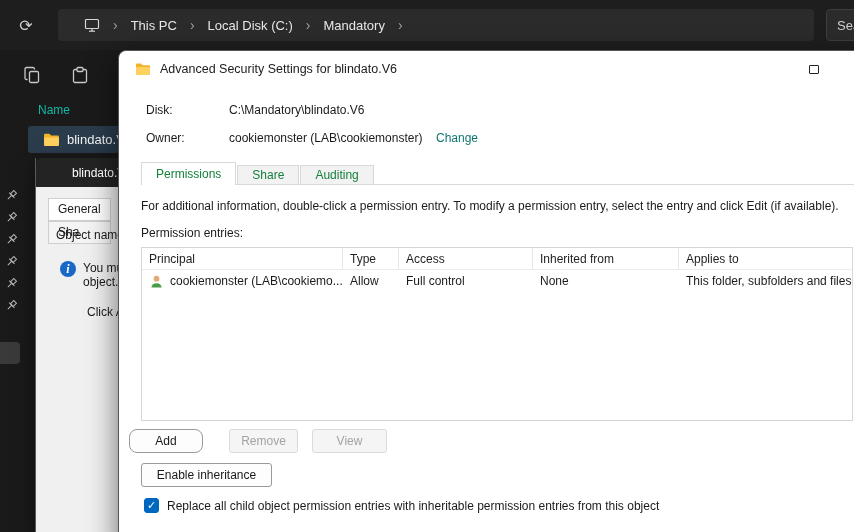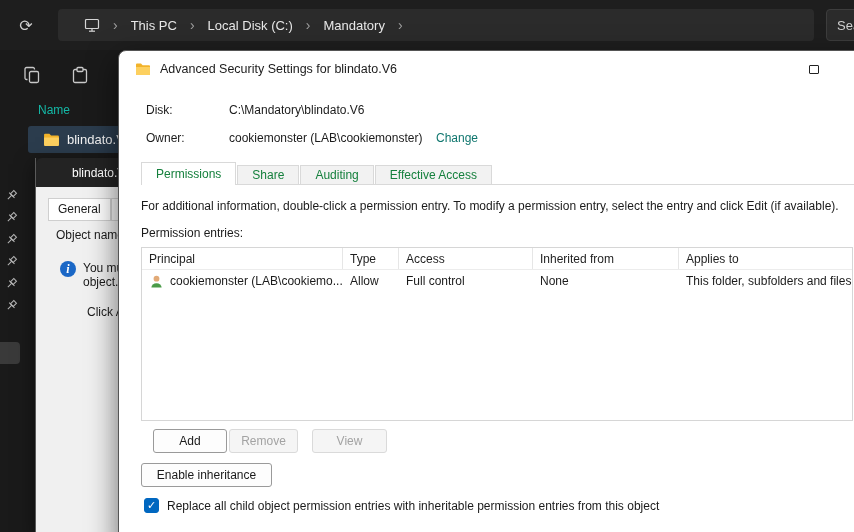--- a/index.html
+++ b/index.html
@@ -34,21 +34,21 @@
              border-radius:3px 0 0 3px; display:flex; align-items:center; gap:7px; padding-left:15px;
              cursor:pointer; }
   .file-row .label{ color:#f2f2f2; font-size:13px; white-space:nowrap; }
 
   
   .props{ position:absolute; left:35px; top:158px; width:85px; height:374px; overflow:hidden;
           box-shadow:0 6px 18px rgba(0,0,0,.5); z-index:5; border-left:1px solid #5a5a5a; }
   .props-title{ height:29px; background:#232323; border-radius:6px 0 0 0; display:flex; align-items:center;
                 padding-left:36px; color:#ffffff; font-size:12px; white-space:nowrap; }
   .props-body{ position:absolute; left:0; top:29px; right:0; bottom:0; background:#f0f0f0; }
-  .props-tabs{ position:absolute; left:12px; top:11px; display:flex; }
+  .props-tabs{ position:absolute; left:12px; top:11px; display:flex;flex-direction:column; }
   .props-tab{ font-size:12px; color:#1b1b1b; padding:3px 9px 4px; border:1px solid #cfcfcf;
               background:#f4f4f4; white-space:nowrap; cursor:pointer; }
   .props-tab.active{ background:#ffffff; }
   .props-label{ position:absolute; left:20px; top:41px; font-size:12px; color:#1a1a1a; white-space:nowrap; }
   .info-icon{ position:absolute; left:24px; top:74px; width:16px; height:16px; border-radius:50%;
               background:#1a67c6; color:#fff; font-family:"Liberation Serif","DejaVu Serif",serif;
               font-style:italic; font-weight:bold; font-size:12px; display:flex; align-items:center;
               justify-content:center; }
   .props-text1{ position:absolute; left:47px; top:74px; font-size:12px; color:#1a1a1a; white-space:nowrap; }
   .props-text2{ position:absolute; left:47px; top:88px; font-size:12px; color:#1a1a1a; white-space:nowrap; }
@@ -89,21 +89,21 @@
   .trow{ display:flex; height:22px; align-items:center; cursor:pointer; }
   .td{ display:flex; align-items:center; padding-left:7px; font-size:12px; color:#1b1b1b;
        white-space:nowrap; overflow:hidden; }
   .c1{ width:201px; } .c2{ width:56px; } .c3{ width:134px; } .c4{ width:146px; } .c5{ flex:1; }
   .td.c1{ gap:6px; }
 
   .btn{ position:absolute; height:24px; font-size:12px; background:#fdfdfd; border:1px solid #9a9a9a;
         border-radius:3px; display:flex; align-items:center; justify-content:center; color:#1a1a1a;
         cursor:pointer; white-space:nowrap; }
   .btn.disabled{ background:#f5f5f5; border-color:#dadada; color:#a3a3a3; cursor:default; }
-  .btn-add{ left:34px; top:378px; width:74px; }
+  .btn-add{ left:10px; top:378px; width:74px;border-radius:8px; }
   .btn-remove{ left:110px; top:378px; width:69px; }
   .btn-view{ left:193px; top:378px; width:75px; }
   .btn-inherit{ left:22px; top:412px; width:131px; }
 
   .chk{ position:absolute; left:25px; top:447px; width:15px; height:15px; border:1px solid #8a8a8a;
         border-radius:3px; background:#fff; display:flex; align-items:center; justify-content:center;
         cursor:pointer; }
   .chk.checked{ background:#0067c0; border-color:#0067c0; }
   .chk .mark{ color:#fff; font-size:11px; line-height:1; }
   .chk-label{ position:absolute; left:48px; top:448px; font-size:12px; color:#1b1b1b; white-space:nowrap; }
@@ -247,21 +247,20 @@
     <div class="fieldvalue" style="top:52px;">C:\Mandatory\blindato.V6</div>
 
     <div class="fieldlabel" style="top:80px;">Owner:</div>
     <div class="fieldvalue" style="top:80px;">cookiemonster (LAB\cookiemonster)</div>
     <div class="changelink" style="top:80px;">Change</div>
 
     <div class="sec-tabs">
       <div class="sec-tab active">Permissions</div>
       <div class="sec-tab">Share</div>
       <div class="sec-tab">Auditing</div>
-      <div class="sec-tab">Effective Access</div>
     </div>
 
     <div class="instruction">For additional information, double-click a permission entry. To modify a permission entry, select the entry and click Edit (if available).</div>
     <div class="entries-label">Permission entries:</div>
 
     <div class="ptable">
       <div class="thead">
         <div class="th c1">Principal</div>
         <div class="th c2">Type</div>
         <div class="th c3">Access</div>

